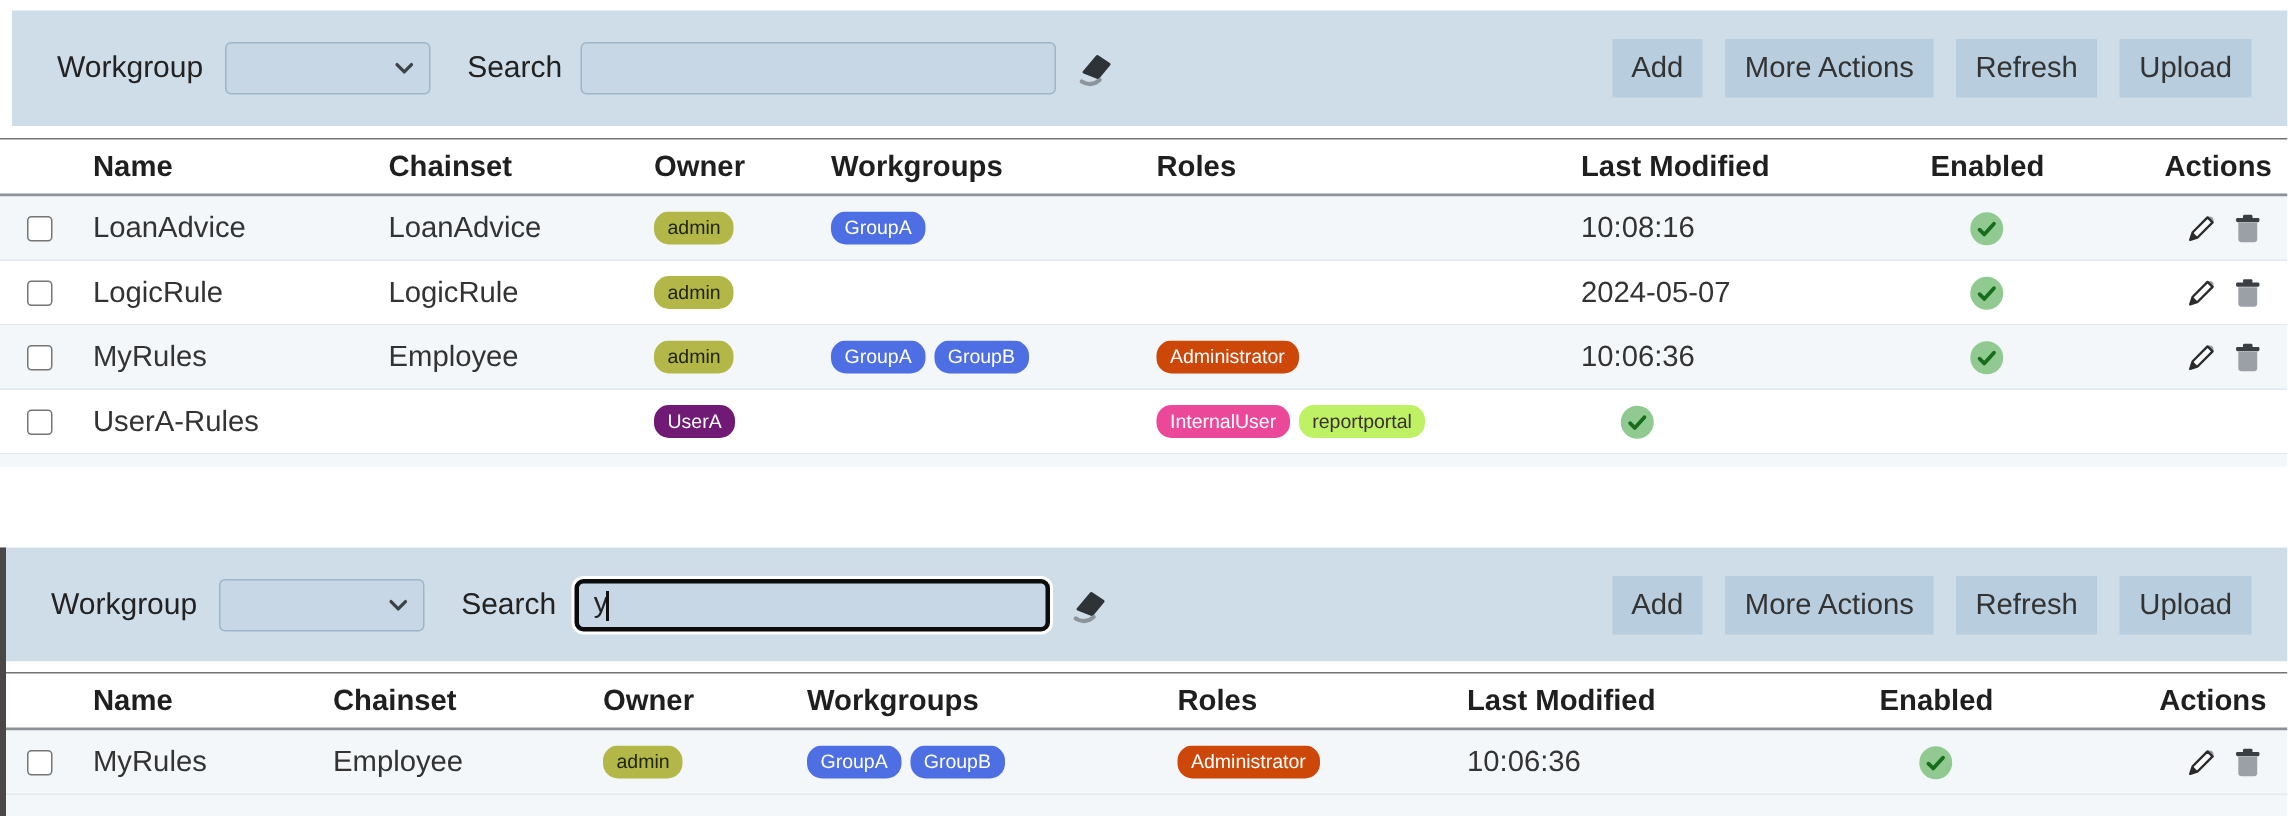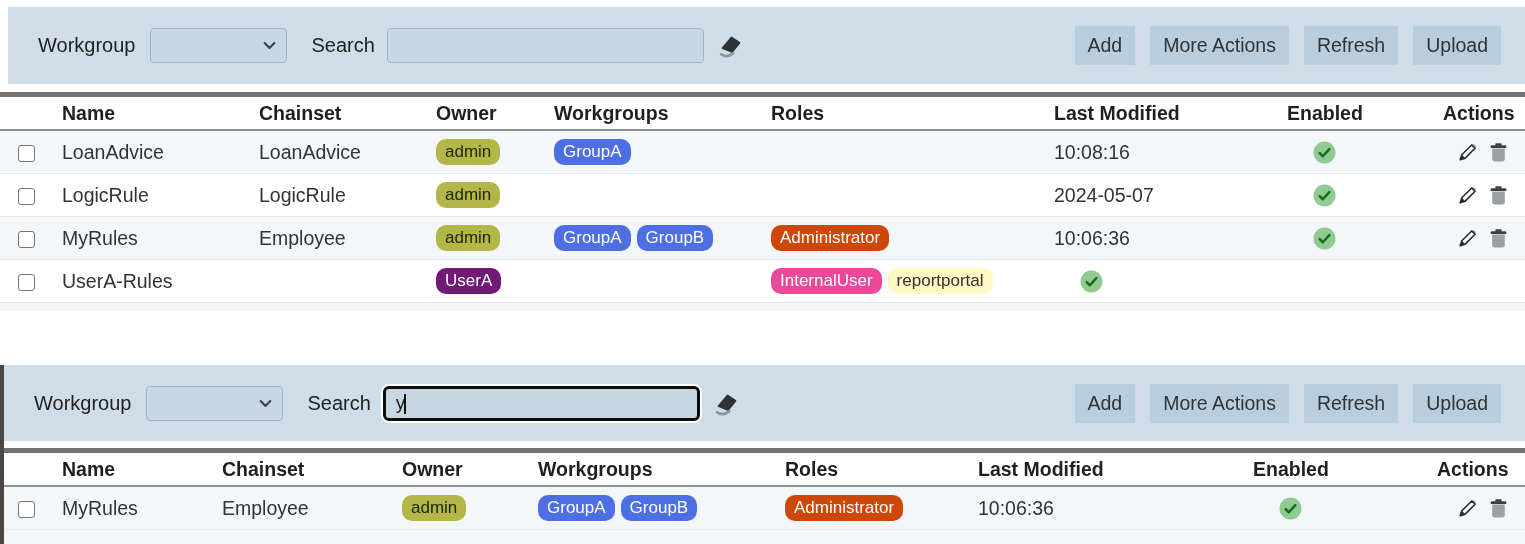--- a/index.html
+++ b/index.html
@@ -44,34 +44,34 @@
     cursor:pointer; white-space:nowrap;text-align:center;
   }
 
   
   .tgap { height:8px; background:#fff; }
   .thead, .trow { display:grid; align-items:center; }
   .grid-a { grid-template-columns:56px 197px 177px 118px 217px 283px 233px 156px 1fr; }
   .grid-b { grid-template-columns:56px 160px 180px 136px 247px 193px 275px 184px 1fr; }
   .thead {
     height:39px; background:#fff; font-weight:bold; font-size:19.5px; color:#1f1f1f;
-    border-top:5px solid #737373; border-bottom:2px solid #8b9196;
+    border-top:1px solid #737373; border-bottom:2px solid #8b9196;
   }
   .thead .cell { padding-left:6px; white-space:nowrap; }
-  .thead .h-actions { text-align:left; }
+  .thead .h-actions { text-align:right; padding-right:14px; }
   .trow { height:43px; border-bottom:1px solid #e3e9ee; background:#fff; font-size:19.5px; }
   .trow.alt { background:#f3f7fa; }
   .cell { padding-left:6px; overflow:hidden; white-space:nowrap; }
   .c-check { padding-left:18px; }
   .checkbox {
     display:inline-block; width:17px; height:17px; background:#fff;
     border:1.5px solid #757575; border-radius:3px; vertical-align:middle; cursor:pointer;
   }
   .badge {
-    display:inline-block; font-size:17px; line-height:1; padding:4px 9px 5px;
+    display:inline-block; font-size:13px; line-height:1; padding:4px 9px 5px;
     border-radius:10px; margin-right:6px; vertical-align:middle;
   }
   .c-enabled { padding-left:32px; }
   .c-enabled svg { display:block; }
   .c-actions { display:flex; justify-content:flex-end; align-items:center; gap:10px; padding-right:16px; }
   .icon-btn { display:inline-flex; cursor:pointer; }
   .stripe-a { height:8px; background:#f3f7fa; }
   .stripe-b { height:14px; background:#f3f7fa; }
   .bgap { height:7px; background:#fff; }
 
@@ -212,21 +212,21 @@
                 </svg>
               </span>
             </div>
           </div>
           <div class="trow grid-a">
             <div class="cell c-check"><span class="checkbox"></span></div>
             <div class="cell">UserA-Rules</div>
             <div class="cell"></div>
             <div class="cell"><span class="badge" style="background:#701a75;color:#ffffff">UserA</span></div>
             <div class="cell"></div>
-            <div class="cell"><span class="badge" style="background:#ec4899;color:#ffffff">InternalUser</span><span class="badge" style="background:#fef9c3;color:#3b2f2f">reportportal</span></div>
+            <div class="cell"><span class="badge" style="background:#ec4899;color:#ffffff">InternalUser</span><span class="badge" style="background:#bef264;color:#3b2f2f">reportportal</span></div>
             <div class="cell c-enabled"><span><svg width="23" height="23" viewBox="0 0 22 22">
                   <circle cx="11" cy="11" r="10.5" fill="#90ca90"></circle>
                   <path d="M6.4 11.6 L9.4 14.6 L15.6 7.8" stroke="#176d1d" stroke-width="2.4" fill="none" stroke-linecap="round" stroke-linejoin="round"></path>
                 </svg></span></div>
             <div class="cell c-actions"></div>
           </div>
         </div>
       <div class="stripe-a"></div>
     </div>
   </section>

